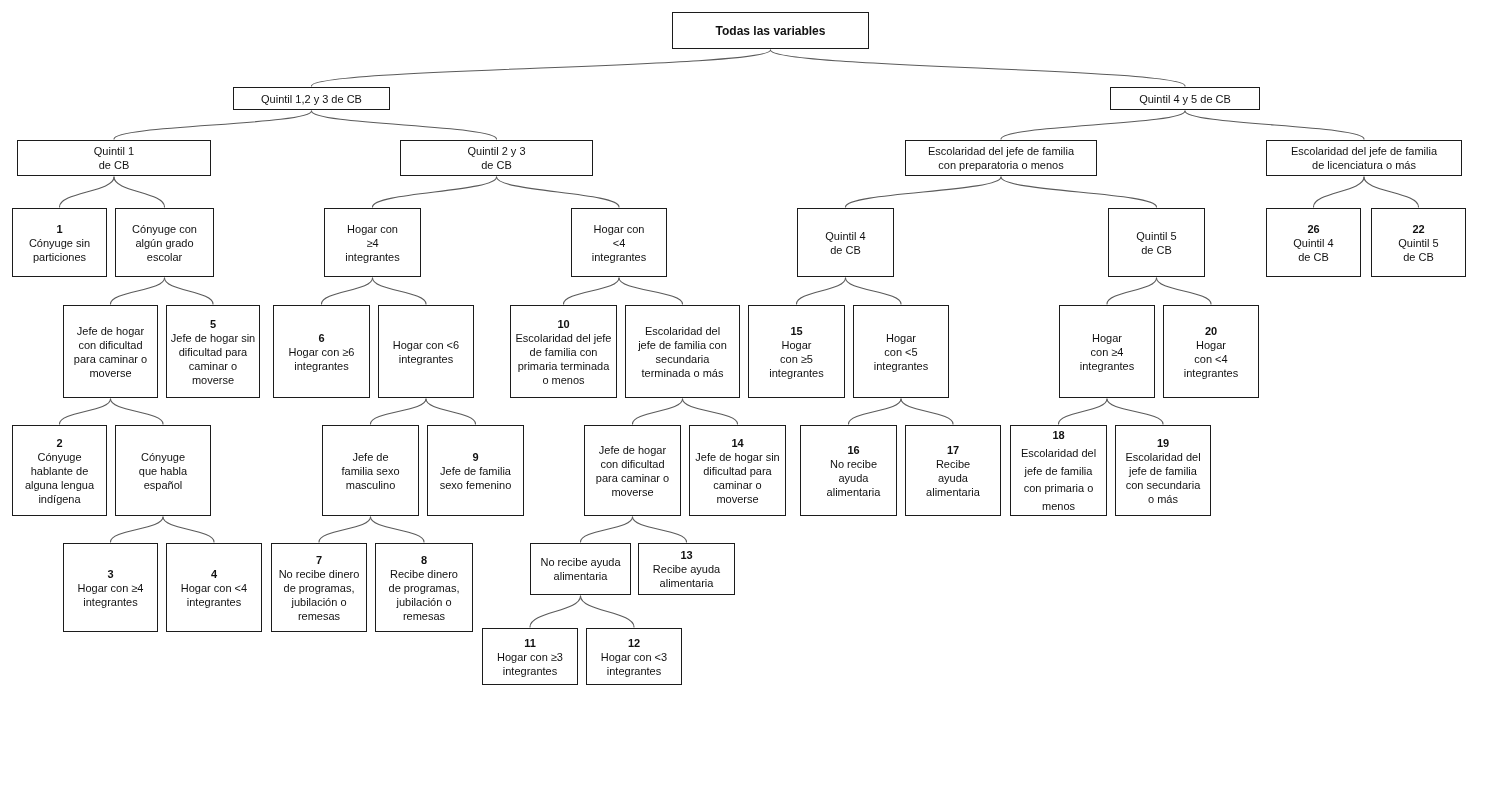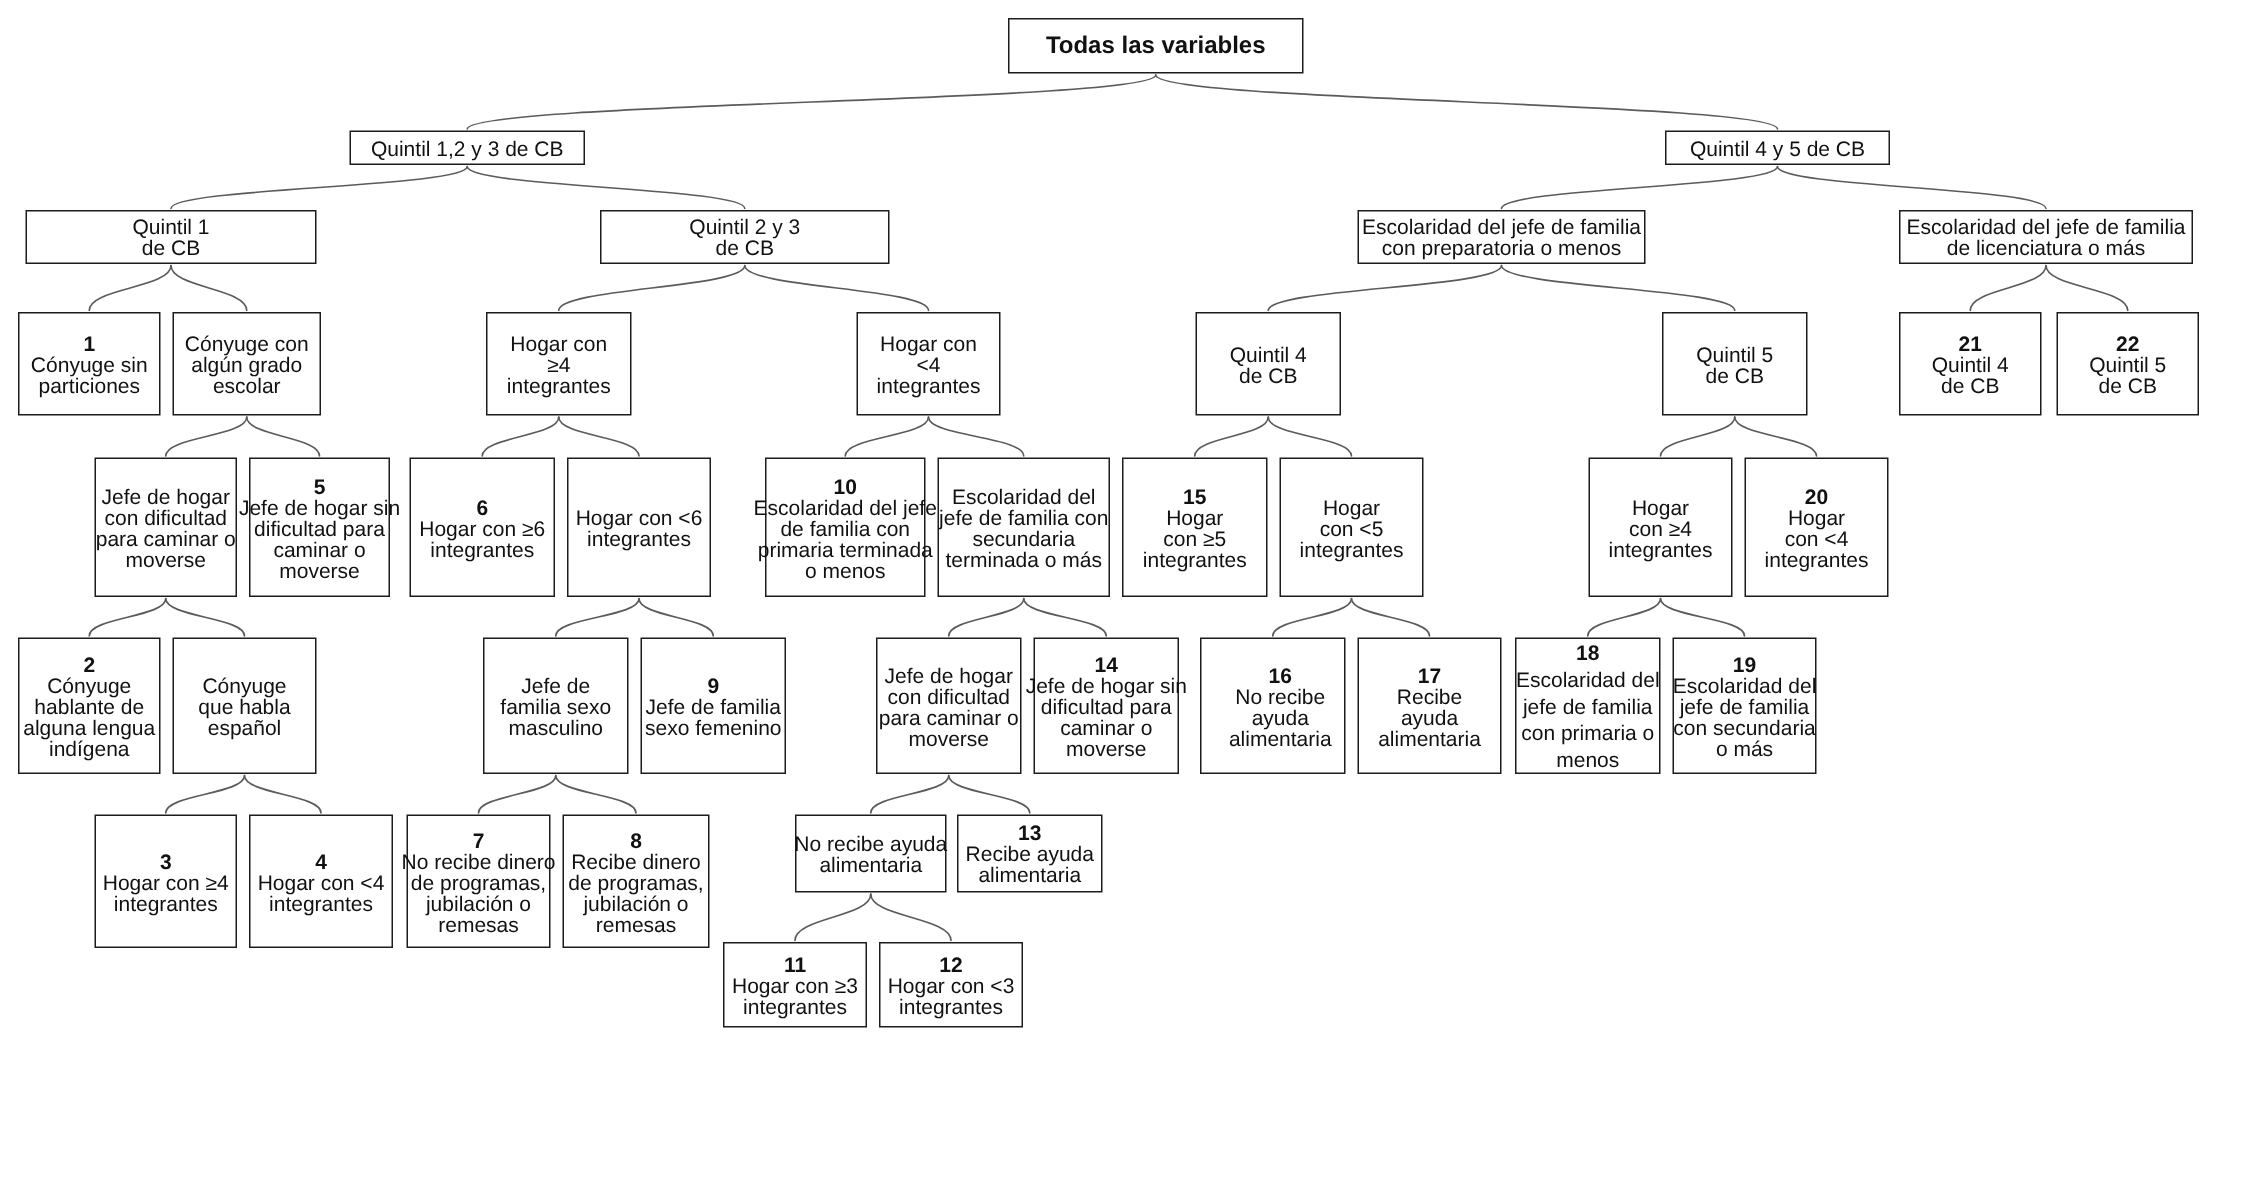--- a/index.html
+++ b/index.html
@@ -25,29 +25,29 @@
   }
   .node {
     position: absolute;
     background: #ffffff;
     border: 1px solid #1c1c1c;
     display: flex;
     flex-direction: column;
     align-items: center;
     justify-content: center;
     text-align: center;
-    font-size: 14px;
+    font-size: 11px;
     line-height: 14px;
     color: #111111;
     padding: 2px;
   }
   .node.numbered { border-width: 1.5px; }
   .node.title {
     font-weight: bold;
-    font-size: 16px;
+    font-size: 12px;
     line-height: 16px;
   }
   .node-num { font-weight: bold; }
   .node-line { white-space: nowrap; }
   .caption {
     position: absolute;
     left: 10px;
     top: 750px;
     font-size: 15px;
     font-weight: bold;
@@ -152,21 +152,21 @@
       </div>
       <div class="node" style="left: 797px; top: 208px; width: 97px; height: 69px;">
         <div class="node-line">Quintil 4</div>
         <div class="node-line">de CB</div>
       </div>
       <div class="node" style="left: 1108px; top: 208px; width: 97px; height: 69px;">
         <div class="node-line">Quintil 5</div>
         <div class="node-line">de CB</div>
       </div>
       <div class="node numbered" style="left: 1266px; top: 208px; width: 95px; height: 69px;">
-        <div class="node-num">21</div>
+        <div class="node-num">26</div>
         <div class="node-line">Quintil 4</div>
         <div class="node-line">de CB</div>
       </div>
       <div class="node numbered" style="left: 1371px; top: 208px; width: 95px; height: 69px;">
         <div class="node-num">22</div>
         <div class="node-line">Quintil 5</div>
         <div class="node-line">de CB</div>
       </div>
       <div class="node" style="left: 63px; top: 305px; width: 95px; height: 93px;">
         <div class="node-line">Jefe de hogar</div>

